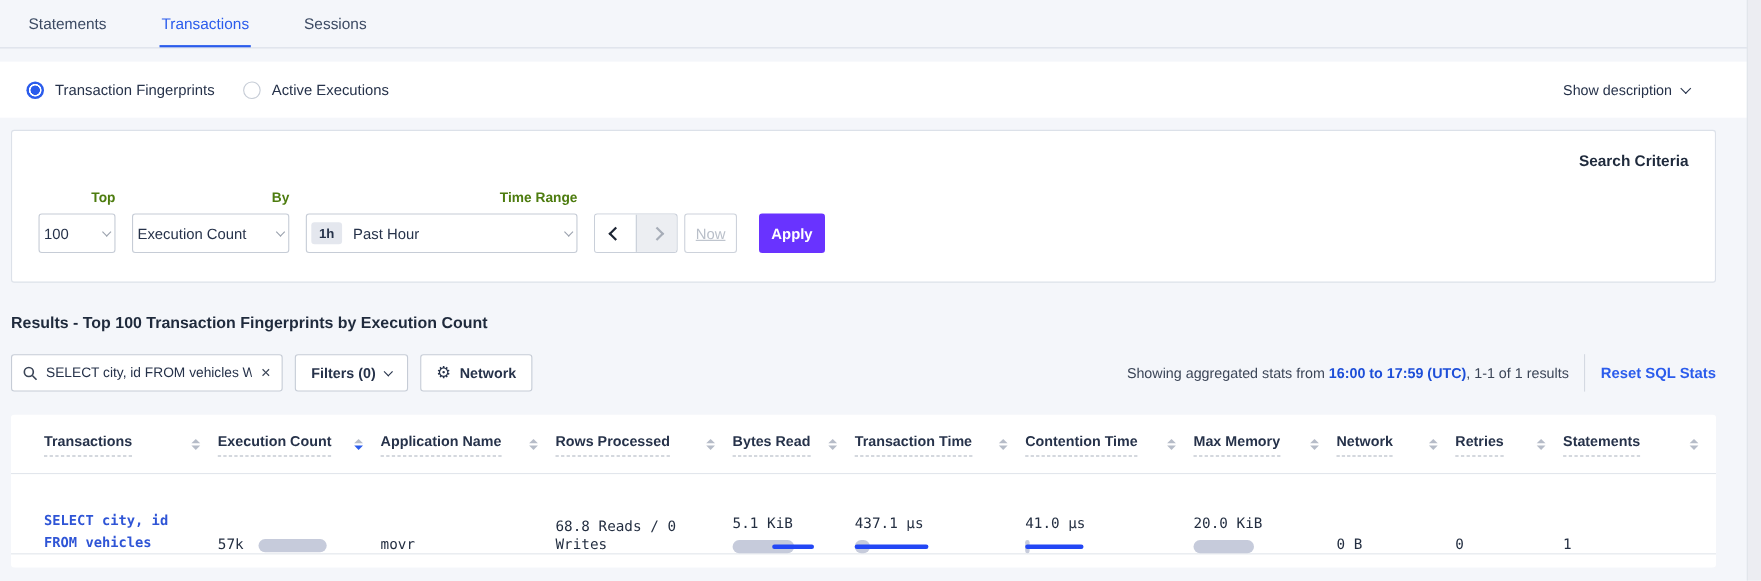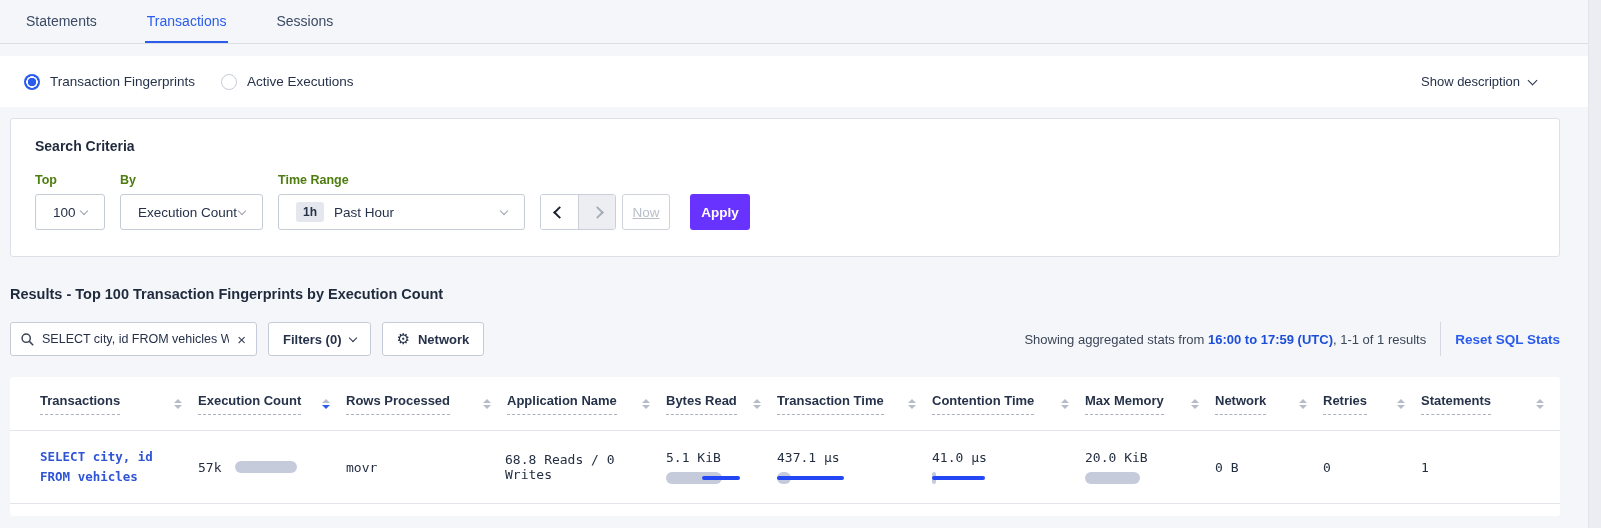--- a/index.html
+++ b/index.html
@@ -29,26 +29,26 @@
   .radio.on  { background:radial-gradient(circle at 50% 50%, #2b5cec 0 4px, #ffffff 4.5px 5.5px, #2b5cec 6px 8px); }
   .radio.off { background:#fff; border:1px solid #c6ccd6; }
   .show-desc { margin-left:auto; display:flex; align-items:center; gap:9px; font-size:13px; color:#26324a; cursor:pointer; }
 
   .chev { display:inline-block; width:7px; height:7px; border-right:1.7px solid currentColor; border-bottom:1.7px solid currentColor; transform:rotate(45deg); margin-top:-3px; }
   .chev.sm { width:6px; height:6px; border-width:1.4px; color:#9aa1ad; }
   .chev.left  { width:9px; height:9px; border-width:2.2px; transform:rotate(135deg); margin:0; }
   .chev.right { width:9px; height:9px; border-width:2.2px; transform:rotate(-45deg); margin:0; }
 
   
-  .card { background:#fff; border:1px solid #dce1e9; border-radius:3px; margin:11px 41px 0 10px; padding:19px 24px 26px 24px; }
+  .card { background:#fff; border:1px solid #dce1e9; border-radius:3px; margin:11px 41px 0 10px; padding:19px 24px 26px 24px;text-align:right; }
   .card-title { font-size:14px; font-weight:bold; color:#1f2a3c; }
   .fields { display:flex; align-items:flex-end; margin-top:19px; }
   .field { margin-right:15px; }
   .field-label { font-size:12.5px; font-weight:bold; color:#4d7c0f; margin-bottom:7px; }
-  .select { height:36px; background:#fff; border:1px solid #c6ccd6; border-radius:3px; display:flex; align-items:center; padding:0 17px; cursor:pointer; font-size:13.5px; color:#26324a; }
+  .select { height:36px; background:#fff; border:1px solid #c6ccd6; border-radius:3px; display:flex; align-items:center; padding:0 4px; cursor:pointer; font-size:13.5px; color:#26324a; }
   .select .chev { margin-left:auto; color:#9aa1ad; }
   .w-top { width:70px; }
   .w-by { width:143px; }
   .w-time { width:247px; }
   .time-badge { background:#e4e7ee; border-radius:3px; font-size:12px; font-weight:bold; padding:3px 7px; margin-right:10px; color:#26324a; }
   .arrow-group { display:flex; height:36px; border:1px solid #c9cfd9; border-radius:3px; overflow:hidden; margin-right:6px; }
   .arrow-btn { width:37px; display:flex; align-items:center; justify-content:center; background:#fff; cursor:pointer; color:#1c2433; }
   .arrow-btn.disabled { background:#eceef2; color:#a7adb8; border-left:1px solid #c9cfd9; cursor:default; }
   .btn { height:36px; border-radius:3px; display:flex; align-items:center; justify-content:center; font-size:13.5px; cursor:pointer; }
   .btn-now { width:48px; background:#fff; border:1px solid #cdd2db; color:#b9bfc9; margin-right:20px; cursor:default;text-decoration:underline; }
@@ -64,21 +64,21 @@
   .gear { font-size:15px; font-weight:normal; color:#26324a; }
   .stats { margin-left:auto; font-size:13px; color:#3c4658; white-space:nowrap; }
   .stats b { color:#1d4ed8; }
   .vdiv { width:1px; height:34px; background:#d4d9e2; margin:0 14px; }
   .reset-link { font-size:13.5px; font-weight:bold; color:#2b5cec; cursor:pointer; white-space:nowrap; }
 
   
   .table-card { background:#fff; margin:21px 41px 0 10px; border-radius:3px; padding-bottom:12px; }
   .thead, .trow { display:flex; padding-left:30px; }
   .thead { height:54px; align-items:center; border-bottom:1px solid #e2e6ec; }
-  .trow { height:73px; align-items:center; border-bottom:1px solid #e2e6ec; }
+  .trow { height:73px; align-items:flex-end; border-bottom:1px solid #e2e6ec; }
   .c0{flex:0 0 158px;} .c1{flex:0 0 148px;} .c2{flex:0 0 159px;} .c3{flex:0 0 161px;}
   .c4{flex:0 0 111px;} .c5{flex:0 0 155px;} .c6{flex:0 0 153px;} .c7{flex:0 0 130px;}
   .c8{flex:0 0 108px;} .c9{flex:0 0 98px;} .c10{flex:0 0 139px;}
   .th { display:flex; align-items:center; cursor:pointer; }
   .th-label { font-size:13px; font-weight:bold; color:#26324a; padding-bottom:6px; border-bottom:1.5px dashed #aab1bd; }
   .sort { display:inline-flex; flex-direction:column; gap:2px; margin-left:auto; margin-right:16px; }
   .tri-up { width:0; height:0; border-left:4px solid transparent; border-right:4px solid transparent; border-bottom:4px solid #b6bcc8; }
   .tri-down { width:0; height:0; border-left:4px solid transparent; border-right:4px solid transparent; border-top:4px solid #b6bcc8; }
   .tri-down.active { border-top-color:#2b5cec; }
 
@@ -187,29 +187,29 @@
           <span class="tri-down"></span>
         </span>
     </div>
     <div class="th c1">
       <span class="th-label">Execution Count</span>
       <span class="sort">
           <span class="tri-up"></span>
           <span class="tri-down active"></span>
         </span>
     </div>
+    <div class="th c2">
+      <span class="th-label">Application Name</span>
+      <span class="sort">
+          <span class="tri-up"></span>
+          <span class="tri-down"></span>
+        </span>
+    </div>
     <div class="th c3">
       <span class="th-label">Rows Processed</span>
-      <span class="sort">
-          <span class="tri-up"></span>
-          <span class="tri-down"></span>
-        </span>
-    </div>
-    <div class="th c2">
-      <span class="th-label">Application Name</span>
       <span class="sort">
           <span class="tri-up"></span>
           <span class="tri-down"></span>
         </span>
     </div>
     <div class="th c4">
       <span class="th-label">Bytes Read</span>
       <span class="sort">
           <span class="tri-up"></span>
           <span class="tri-down"></span>

